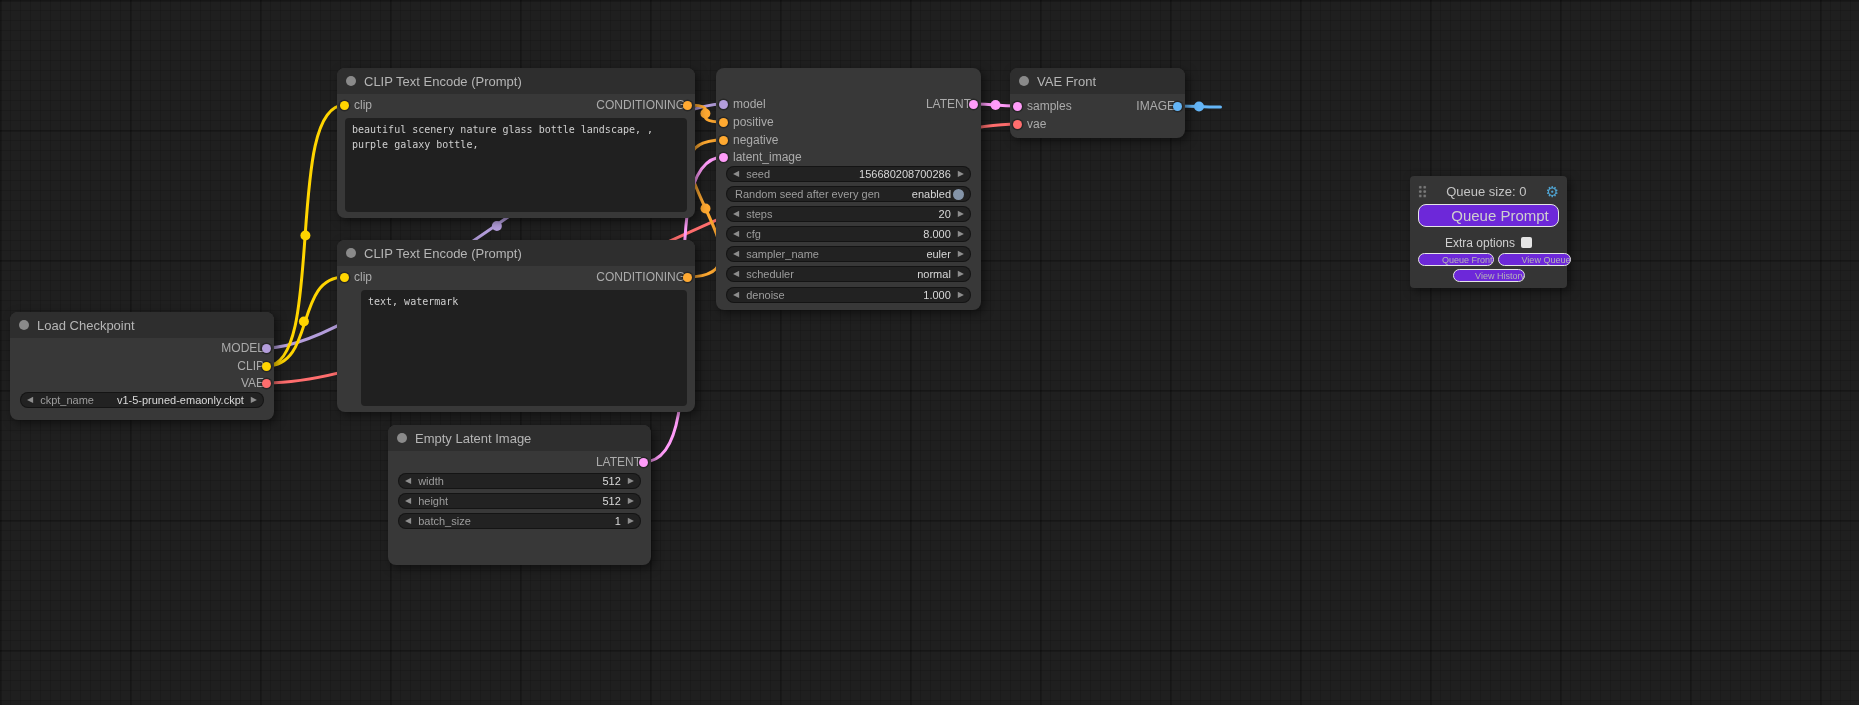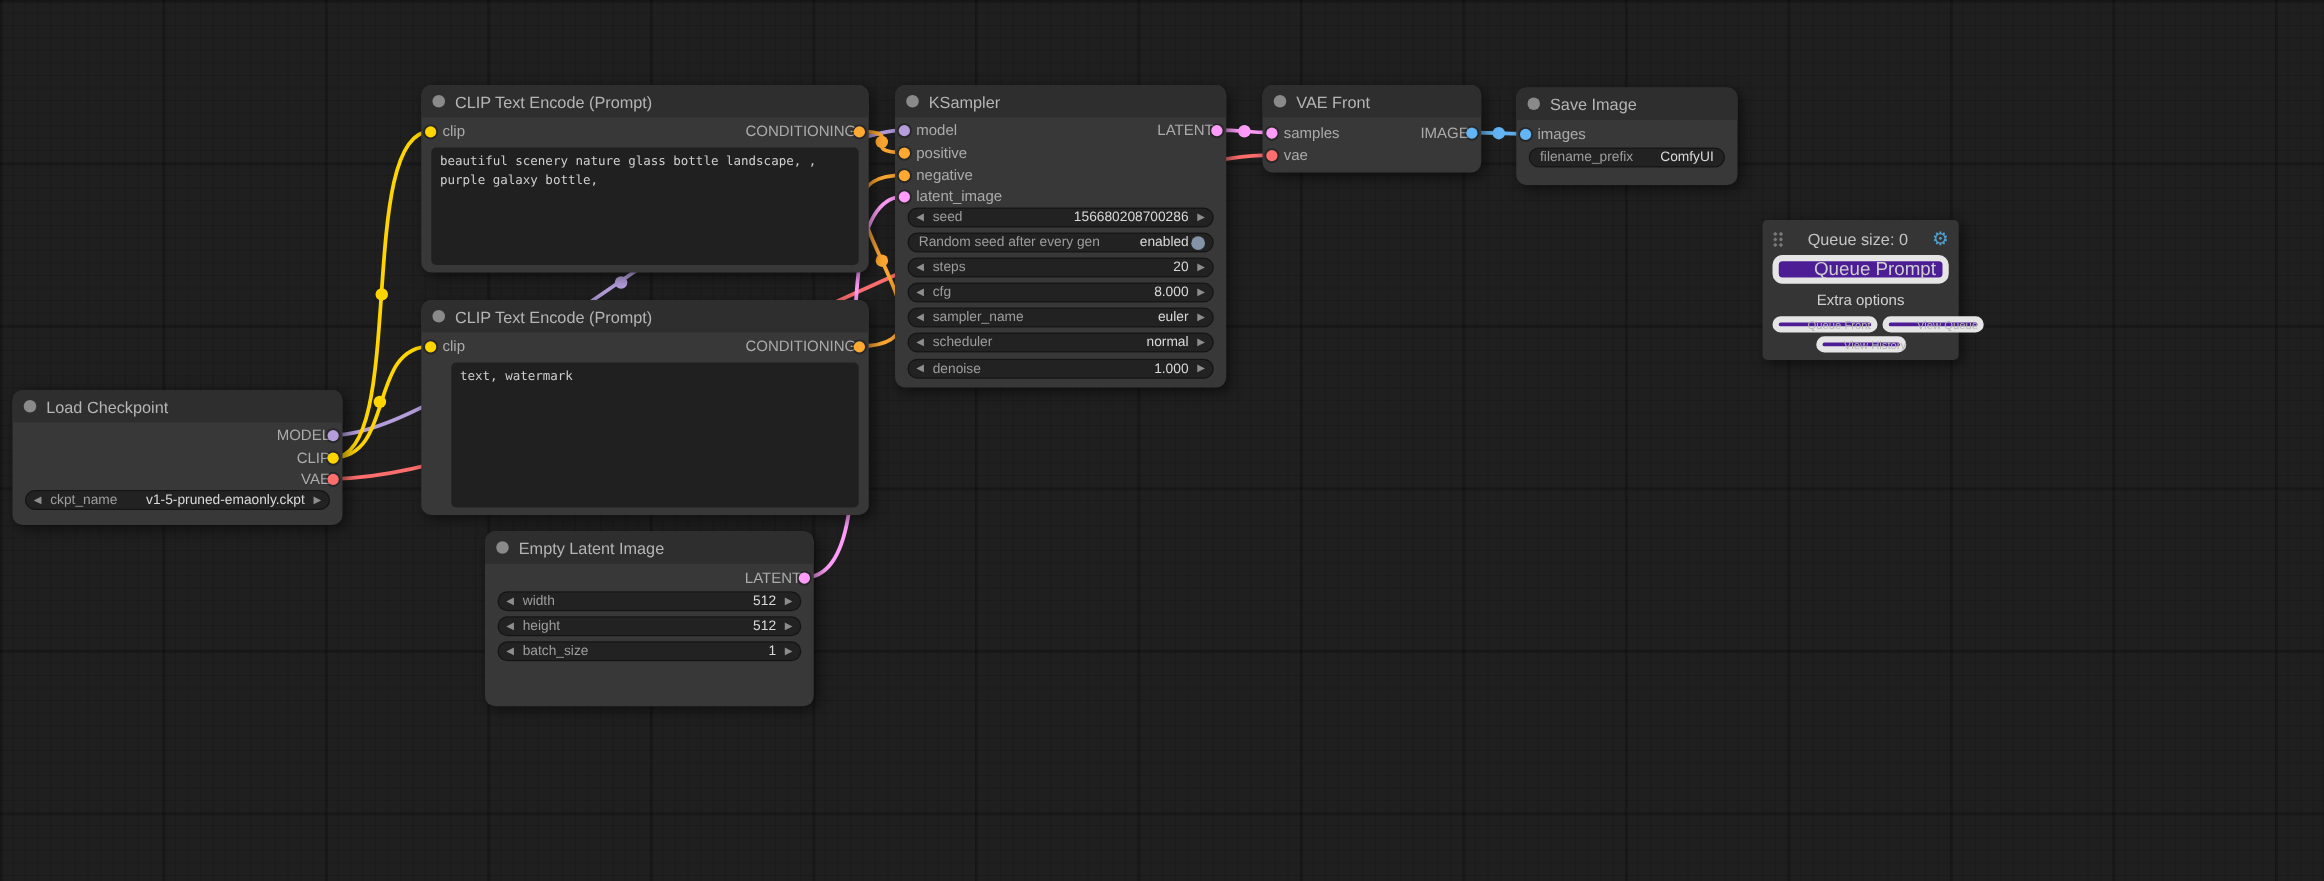--- a/index.html
+++ b/index.html
@@ -63,26 +63,26 @@
 
   #menu { position:absolute; z-index:2; left:1410px; top:176px; width:157px;
           background:#353535; border-radius:4px; box-shadow:3px 3px 10px rgba(0,0,0,.5);
           padding:4px 8px 6px; display:flex; flex-direction:column; }
   .mhead { display:flex; align-items:center; height:22px; gap:5px; }
   .drag-dots { width:9px; height:13px; flex:none;
                background-image:radial-gradient(circle,#7a7a7a 1.1px,transparent 1.5px);
                background-size:4.5px 4.4px; }
   .msize { flex:1; text-align:center; color:#c4c4c4; font-size:13px; }
   .gear  { color:#4FA3D1; font-size:15px; line-height:1; flex:none; cursor:pointer; }
-  .btn { background:#4c1d95; border:5px solid #e5e5e5; border-radius:8px; color:#cfcfcf;
+  .btn { background:#6d28d9; border:1px solid #e5e5e5; border-radius:8px; color:#cfcfcf;
          font-size:15px; height:22px; display:flex; align-items:center; justify-content:center;
          font-family:inherit; cursor:pointer; white-space:nowrap;padding-left:23px; }
   #queue-prompt { margin-top:2px; height:23px; }
   .extra-row { margin-top:10px; height:11px; display:flex; align-items:center;
-               justify-content:center; gap:6px; color:#d0d0d0; font-size:12px;flex-direction:column; }
+               justify-content:center; gap:6px; color:#d0d0d0; font-size:12px; }
   .checkbox { width:11px; height:11px; background:#e4e4e4; border-radius:2px; cursor:pointer; }
   .small-row { margin-top:5px; display:flex; gap:4px; }
   .btn.small { flex:1; font-size:9px; height:13px; border-radius:9px; color:#b5b5b5; }
   .btn.history { margin:3px auto 0; width:72px; font-size:9px; height:13px;
                  border-radius:9px; color:#b5b5b5; }
   .stack { margin-top:10px; display:flex; flex-direction:column; gap:4px; }
 </style>
 </head>
 <body>
 
@@ -189,24 +189,20 @@
     </div>
     <div class="widget" style="top:88px">
       <span class="warr">◀</span>
       <span class="wlabel">batch_size</span>
       <span class="wvalue">1</span>
       <span class="warr">▶</span>
     </div>
   </div>
 
   <div class="node" style="left:716px;top:68px;width:265px;height:242px">
-    <div class="ntitle">
-      <span class="tdot"></span>
-      <span class="ttext">KSampler</span>
-    </div>
     <div class="slot in" style="top:27px;right:50%">
       <span class="port p-model"></span>
       <span>model</span>
     </div>
     <div class="slot out" style="top:27px;left:50%">
       <span>LATENT</span>
       <span class="port p-latent"></span>
     </div>
     <div class="slot in" style="top:45px">
       <span class="port p-cond"></span>
@@ -275,34 +271,20 @@
     <div class="slot out" style="top:29px;left:50%">
       <span>IMAGE</span>
       <span class="port p-image"></span>
     </div>
     <div class="slot in" style="top:47px">
       <span class="port p-vae"></span>
       <span>vae</span>
     </div>
   </div>
 
-  <div class="node" style="left:1213px;top:70px;width:177px;height:78px">
-    <div class="ntitle">
-      <span class="tdot"></span>
-      <span class="ttext">Save Image</span>
-    </div>
-    <div class="slot in" style="top:28px">
-      <span class="port p-image"></span>
-      <span>images</span>
-    </div>
-    <div class="widget plain" style="top:48px">
-      <span class="wlabel">filename_prefix</span>
-      <span class="wvalue">ComfyUI</span>
-    </div>
-  </div>
 
   <div id="menu">
     <div class="mhead">
       <span class="drag-dots"></span>
       <span class="msize">Queue size: 0</span>
       <span class="gear">⚙</span>
     </div>
     <button class="btn" id="queue-prompt">Queue Prompt</button>
     <div class="extra-row">
       <span>Extra options</span>

